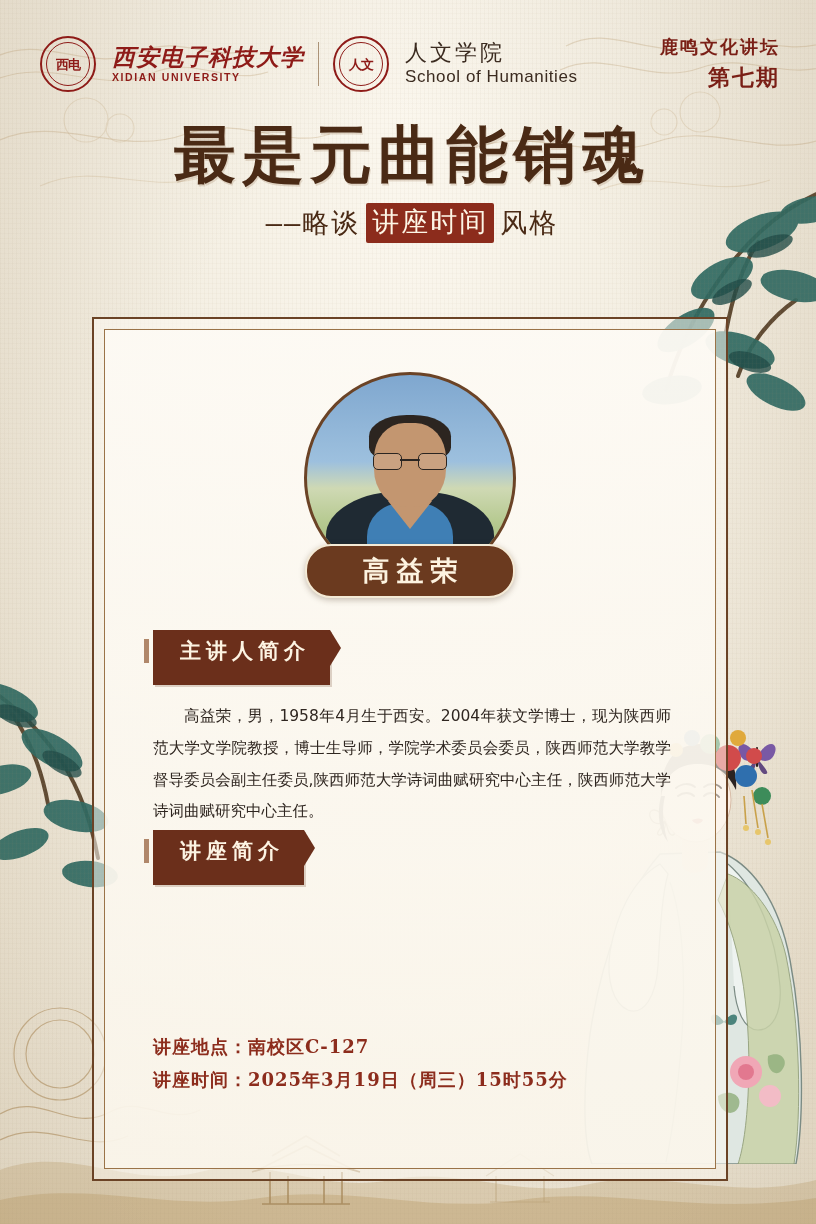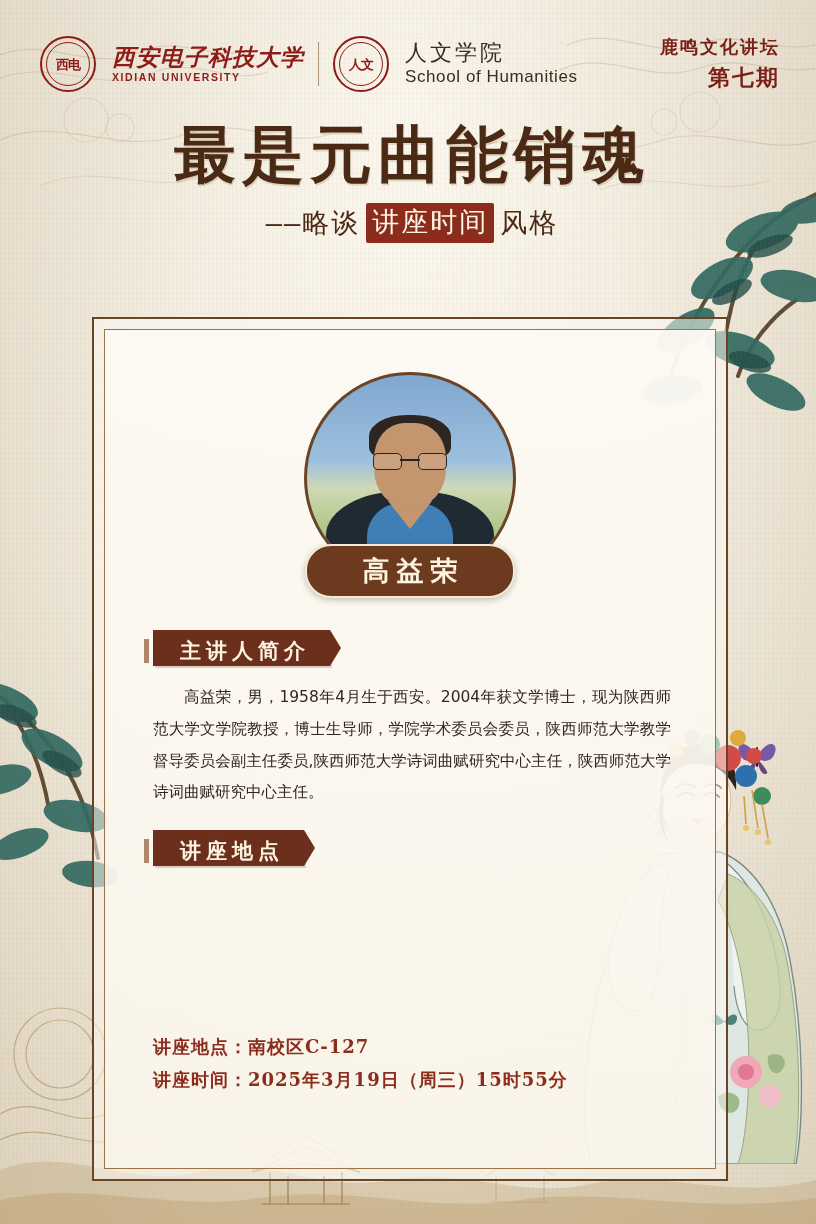--- a/index.html
+++ b/index.html
@@ -300,21 +300,21 @@
   .sec-lecture { top: 500px; }
   .sec-heading {
     display: inline-block;
     position: relative;
     background: #6b2f1b;
     color: #fdf4e3;
     font-family: "DejaVu Serif", serif;
     font-size: 21px;
     font-weight: bold;
     letter-spacing: 5px;
-    padding: 7px 20px 1px 22px;
+    padding: 7px 20px 20px 22px;
     text-indent: 5px;
     box-shadow: 2px 2px 0 rgba(110,70,40,0.22);
   }
   .sec-heading::after {
     content: "";
     position: absolute;
     right: -11px; top: 0;
     border-top: 18.5px solid transparent;
     border-bottom: 18.5px solid transparent;
     border-left: 11px solid #6b2f1b;
@@ -518,21 +518,21 @@
         <div class="sec-heading">
           <span class="sec-heading-accent"></span>
           <span>主讲人简介</span>
         </div>
         <div class="sec-body">高益荣，男，1958年4月生于西安。2004年获文学博士，现为陕西师范大学文学院教授，博士生导师，学院学术委员会委员，陕西师范大学教学督导委员会副主任委员,陕西师范大学诗词曲赋研究中心主任，陕西师范大学诗词曲赋研究中心主任。</div>
       </div>
 
       <div class="section sec-lecture">
         <div class="sec-heading">
           <span class="sec-heading-accent"></span>
-          <span>讲座地点</span>
+          <span>讲座简介</span>
         </div>
       </div>
 
       <div class="info">
         <div>讲座地点：南校区C-127</div>
         <div>讲座时间：2025年3月19日（周三）15时55分</div>
       </div>
 
     </div>
   </div>

